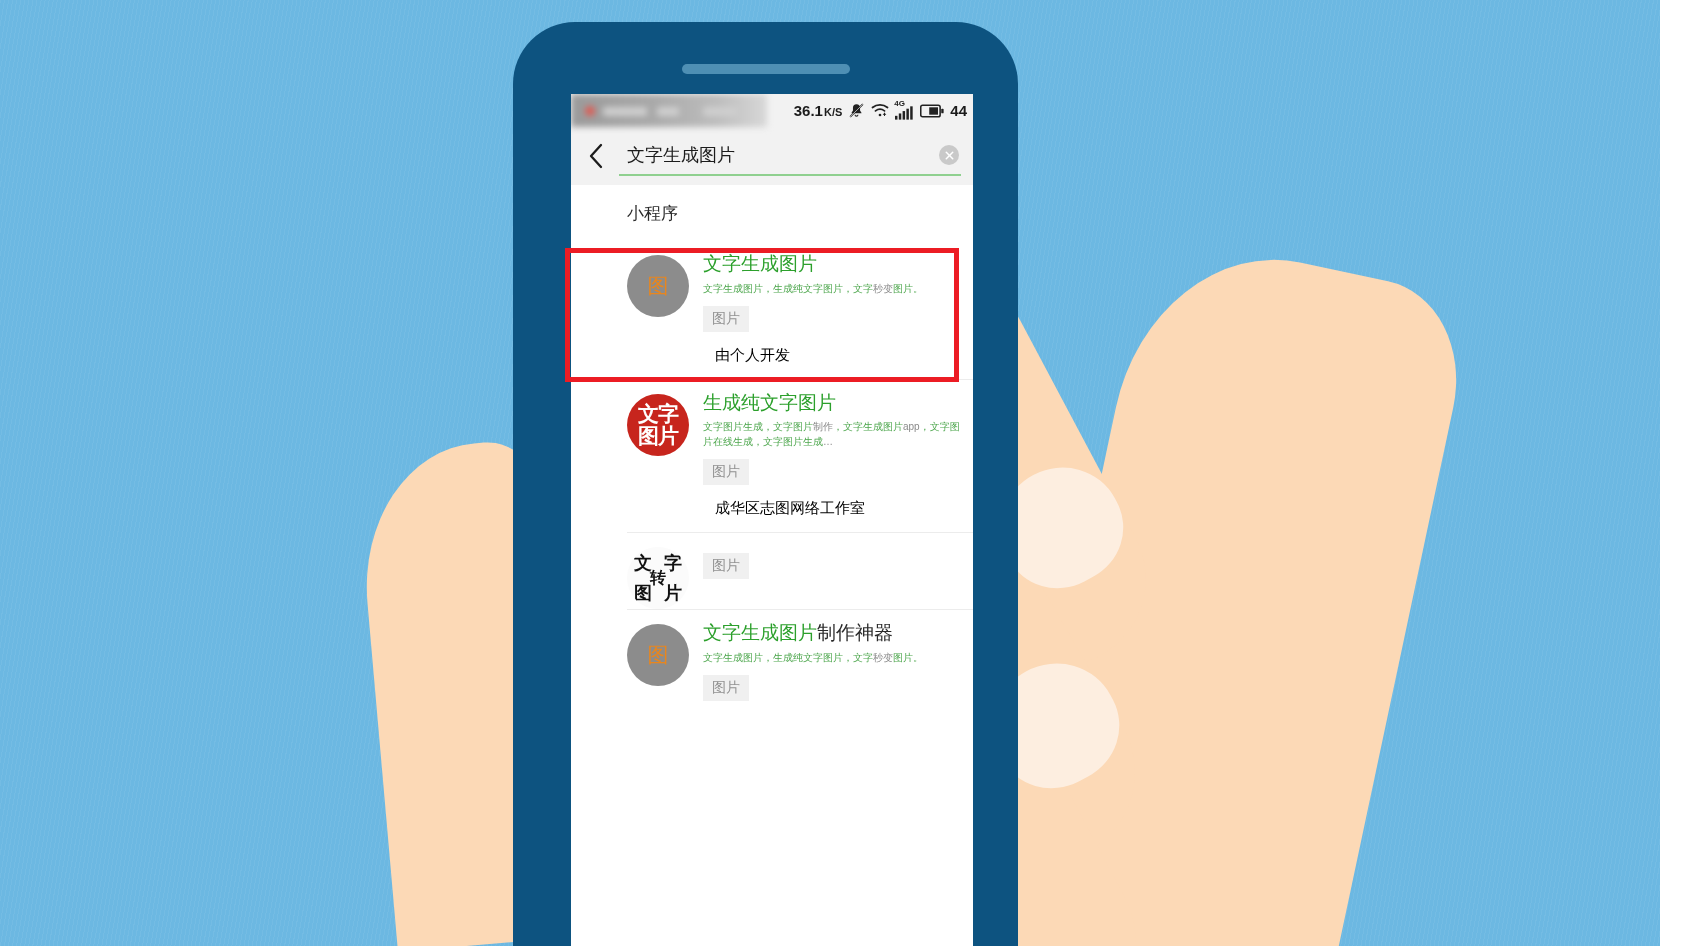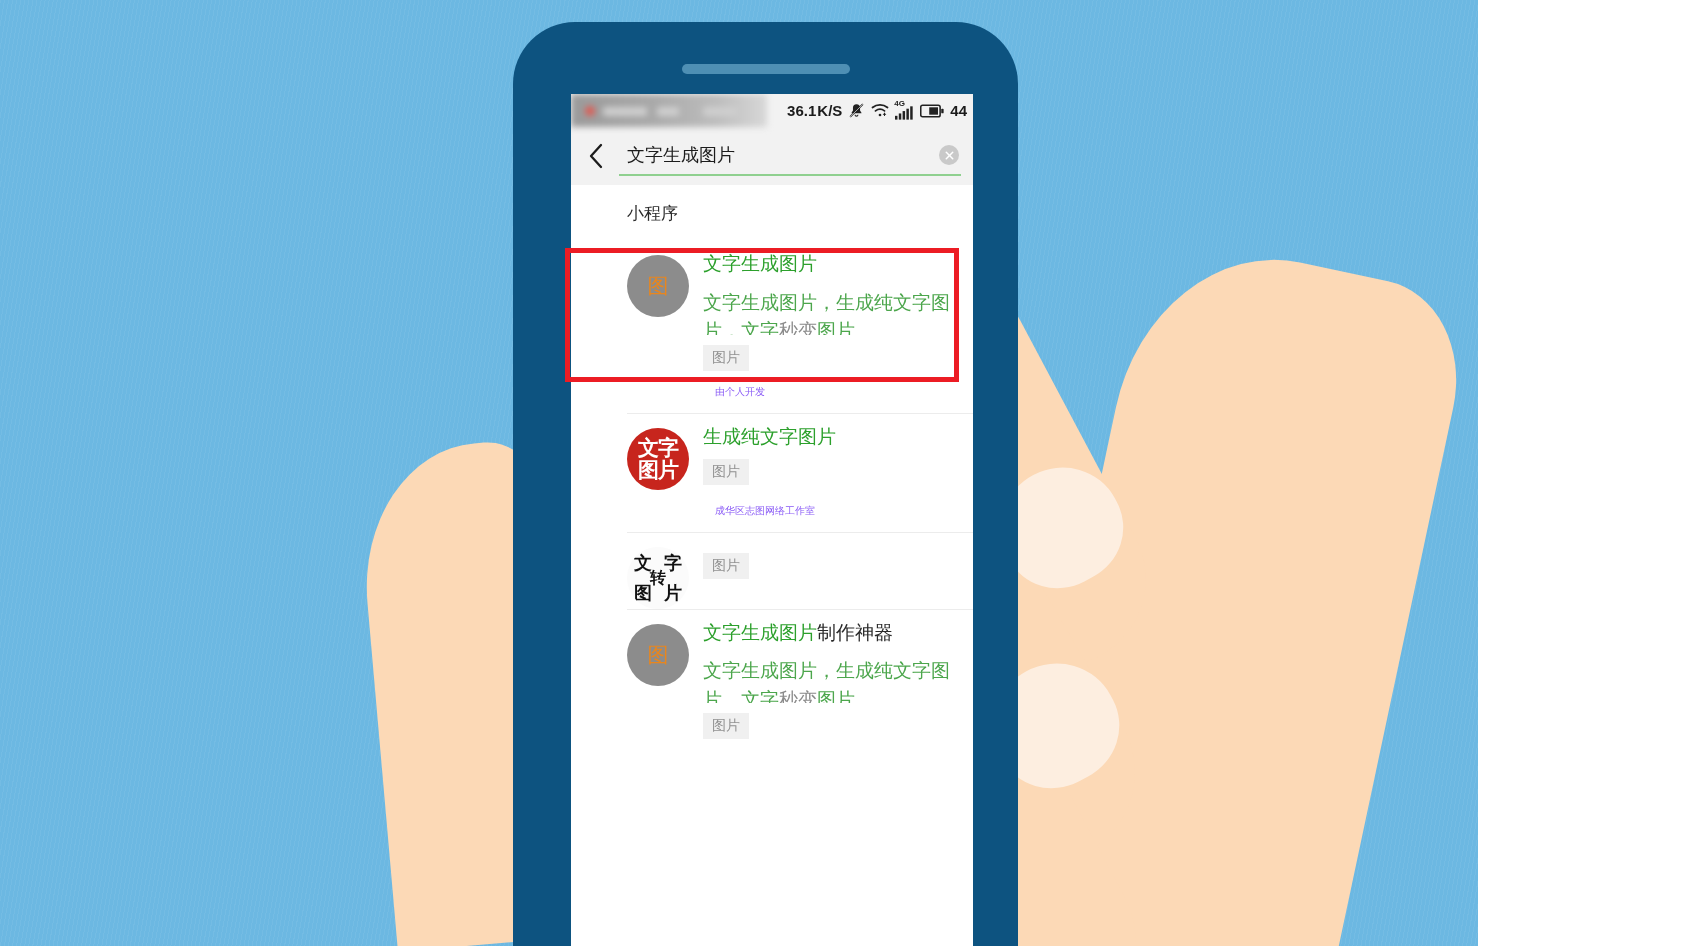--- a/index.html
+++ b/index.html
@@ -3,21 +3,21 @@
 <meta charset="utf-8">
 <style>
   * { box-sizing: border-box; margin: 0; padding: 0; }
   html, body {
     width: 1682px; height: 946px;
     overflow: hidden;
     font-family: "Liberation Sans", "DejaVu Sans", sans-serif;
   }
   #stage {
     position: relative;
-    width: 1478px; height: 946px;
+    width: 1660px; height: 946px;
     background: #6cb8e2;
     overflow: hidden;
   }
   
   #bg-texture {
     position: absolute; inset: 0;
     background-image: repeating-linear-gradient(
       100deg,
       rgba(255,255,255,0.055) 0px,
       rgba(255,255,255,0.055) 1px,
@@ -140,21 +140,21 @@
     position: absolute;
     background: #cfcfcf;
     height: 9px; border-radius: 2px;
   }
   #status-right {
     display: flex; align-items: center; gap: 6px;
     font-size: 15px; color: #1b1b1b; font-weight: bold;
   }
   #net-speed { display: flex; align-items: baseline; gap: 1px; }
   #net-speed .unit {
-    font-size: 15px; font-weight: bold; line-height: 1;
+    font-size: 11px; font-weight: bold; line-height: 1;
   }
   .sb-icon { display: inline-flex; align-items: center; }
   #battery-pct { font-size: 15px; font-weight: bold; }
 
   
   #search-header {
     background: #f2f2f2;
     display: flex; align-items: center;
     height: 58px;
     padding: 0 12px 0 8px;
@@ -247,38 +247,38 @@
   }
   .result-title {
     font-size: 19px;
     color: #2a2a2a;
     line-height: 1.35;
     white-space: nowrap;
   }
   .hl { color: #2ca02c; }
   .hl-desc { color: #4ca64c; }
   .result-desc {
-    font-size: 19px;
+    font-size: 10px;
     color: #8a8a8a;
     line-height: 1.5;
-    margin-top: 12px;
+    margin-top: 4px;
     max-height: 46px;
     overflow: hidden;
   }
   .tag-row { margin-top: 10px; }
   .tag {
     display: inline-block;
     background: #f0f0f0;
     color: #909090;
     font-size: 14px;
     padding: 4px 9px;
   }
   .developer {
-    font-size: 10px;
-    color: #8b5cf6;
+    font-size: 15px;
+    color: #000000;
     padding: 14px 0 14px 88px;
   }
   .divider {
     height: 1px;
     background: #ececec;
     margin-left: 12px;
   }
 
   
   #highlight-box {
@@ -402,20 +402,21 @@
               <div class="developer">由个人开发</div>
             </div>
             <div class="divider"></div>
             <div class="result-item">
               <div class="result-main">
                 <div class="avatar avatar-red">
                   <span>文字<br>图片</span>
                 </div>
                 <div class="result-body">
                   <div class="result-title"><span class="hl">生成纯文字图片</span></div>
+                  <div class="result-desc"><span class="hl-desc">文字图片生成，文字图片</span><span class="">制作</span><span class="hl-desc">，文字生成图片</span><span class="">app</span><span class="hl-desc">，文字图片在线生成，文字图片生成</span><span class="">…</span></div>
                   <div class="tag-row"><span class="tag">图片</span></div>
                 </div>
               </div>
               <div class="developer">成华区志图网络工作室</div>
             </div>
             <div class="divider"></div>
             <div class="result-item">
               <div class="result-main">
                 <div class="avatar avatar-white">
                   <div class="zi-grid">

